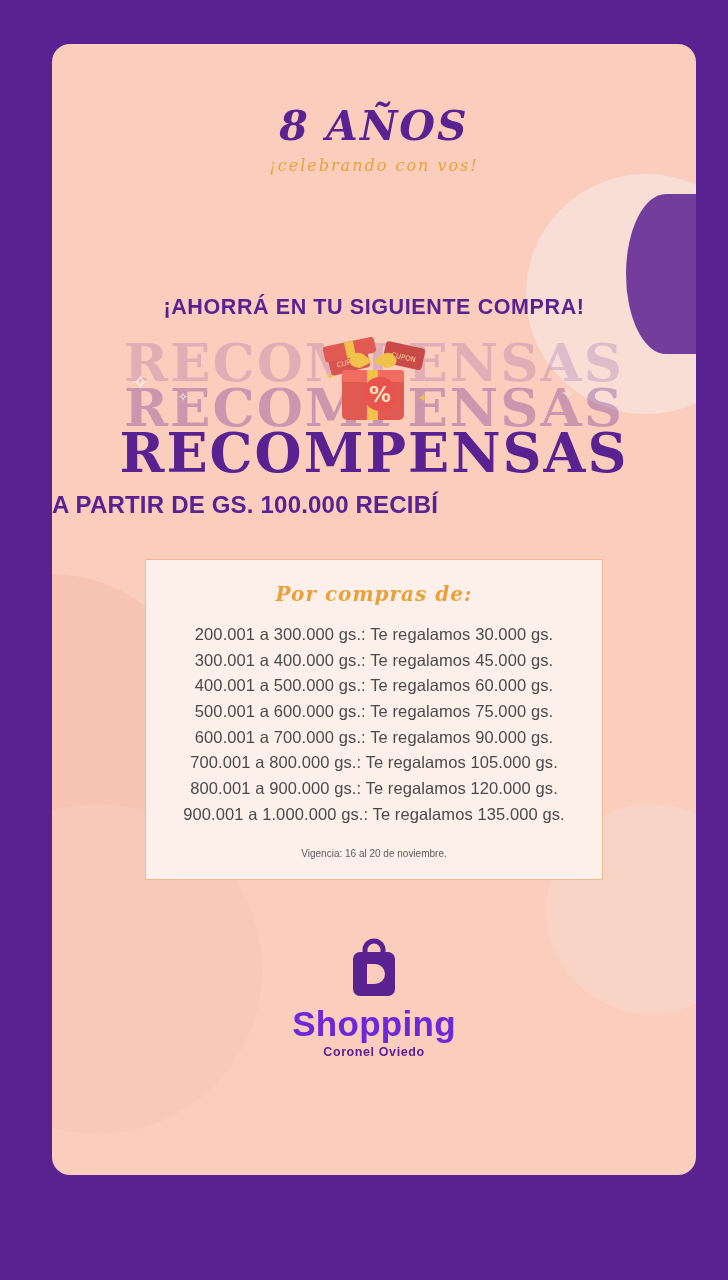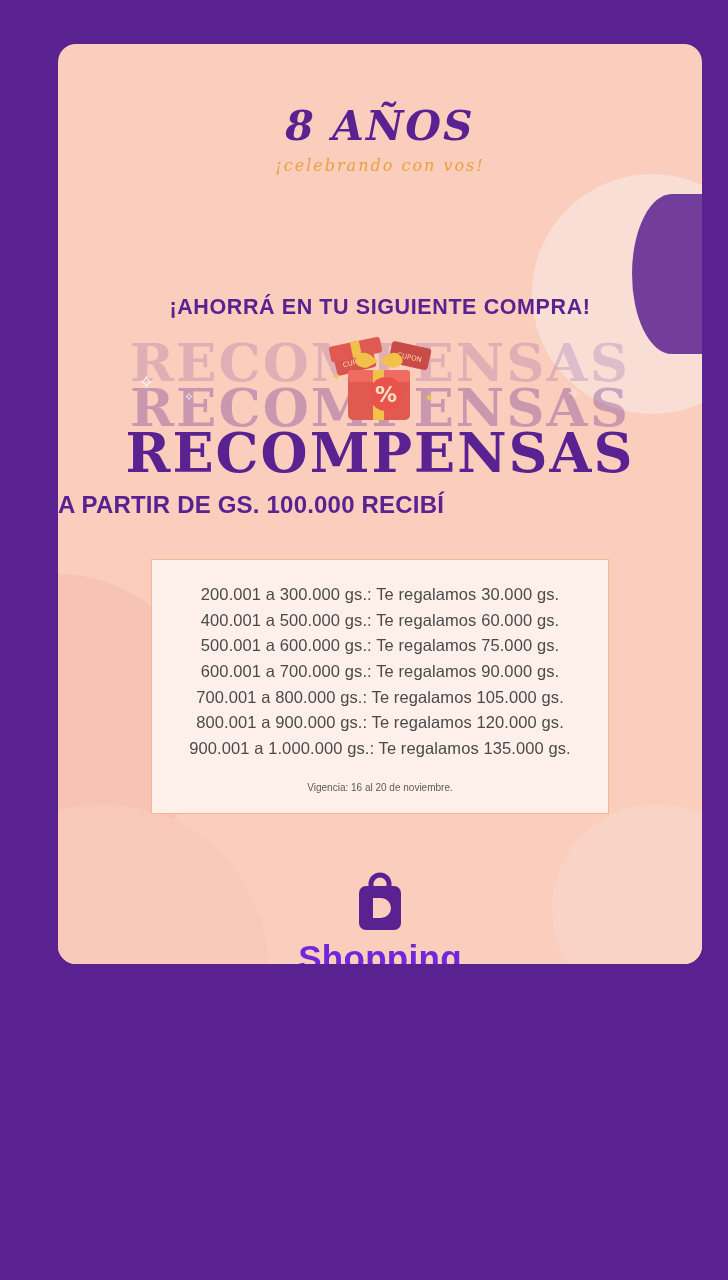--- a/index.html
+++ b/index.html
@@ -9,24 +9,24 @@
   body {
     width: 728px;
     height: 1280px;
     background: #5a2191;
     font-family: "Liberation Sans", sans-serif;
     overflow: hidden;
   }
 
   .poster {
     position: absolute;
-    left: 58px;
+    left: 52px;
     top: 44px;
     width: 644px;
-    height: 920px;
+    height: 1131px;
     background: #fbcdbd;
     border-radius: 18px;
     overflow: hidden;
   }
 
   
   .deco {
     position: absolute;
     border-radius: 50%;
     pointer-events: none;
@@ -276,22 +276,24 @@
       </svg>
 
       <div class="stack-word solid">RECOMPENSAS</div>
     </div>
 
     <div class="promo">
       <div>A PARTIR DE GS. 100.000 RECIBÍ</div>
     </div>
 
     <div class="card">
+      <div class="card-title">Por compras de:</div>
       <ul class="tier-list">
         <li>200.001 a 300.000 gs.: Te regalamos 30.000 gs.</li>
+        <li>300.001 a 400.000 gs.: Te regalamos 45.000 gs.</li>
         <li>400.001 a 500.000 gs.: Te regalamos 60.000 gs.</li>
         <li>500.001 a 600.000 gs.: Te regalamos 75.000 gs.</li>
         <li>600.001 a 700.000 gs.: Te regalamos 90.000 gs.</li>
         <li>700.001 a 800.000 gs.: Te regalamos 105.000 gs.</li>
         <li>800.001 a 900.000 gs.: Te regalamos 120.000 gs.</li>
         <li>900.001 a 1.000.000 gs.: Te regalamos 135.000 gs.</li>
       </ul>
       <div class="validity">Vigencia: 16 al 20 de noviembre.</div>
     </div>
 

